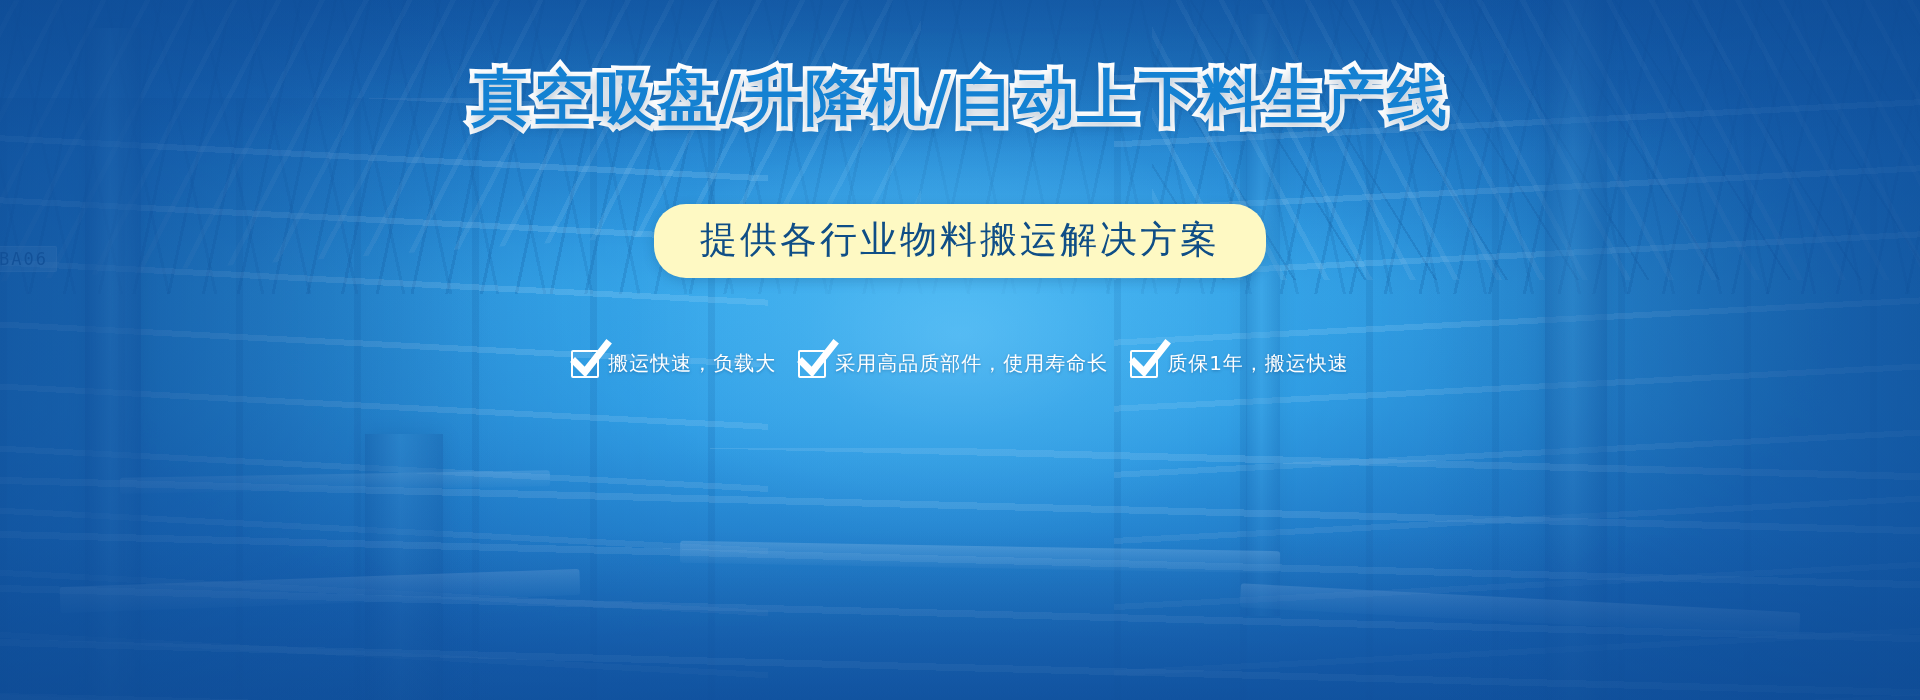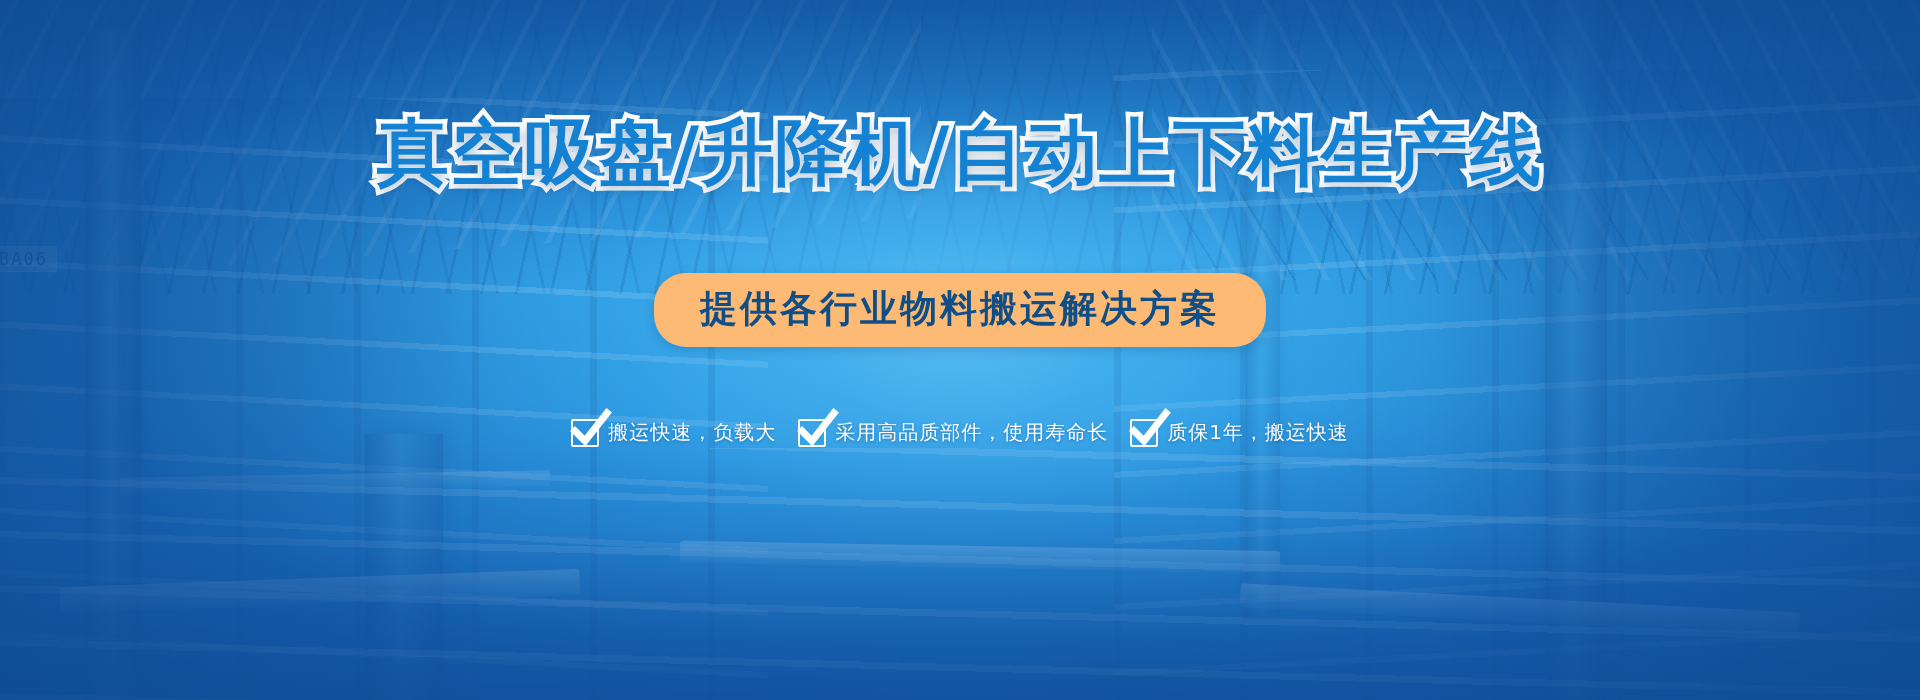--- a/index.html
+++ b/index.html
@@ -172,40 +172,40 @@
   
   .content {
     position: absolute;
     inset: 0;
     display: flex;
     flex-direction: column;
     align-items: center;
   }
 
   .headline {
-    margin-top: 114px;
-    font-size: 72px;
+    margin-top: 66px;
+    font-size: 60px;
     line-height: 1.06;
     font-weight: 700;
     letter-spacing: 2px;
     color: #1481d2;
     white-space: nowrap;
     -webkit-text-stroke: 9px #ffffff;
     paint-order: stroke fill;
     text-shadow:
       0 0 1px rgba(255,255,255,.9),
       0 4px 10px rgba(10,52,100,.30);
   }
 
   .subtitle-badge {
     margin-top: 34px;
-    background: #fdba74;
+    background: #fef9c3;
     color: #0f4e86;
     font-size: 37px;
-    font-weight: 700;
+    font-weight: 400;
     letter-spacing: 3px;
     line-height: 1;
     padding: 17px 46px 20px;
     border-radius: 32px;
     white-space: nowrap;
     box-shadow: 0 3px 12px rgba(12,54,102,.22);
   }
 
   .features {
     margin-top: 72px;

